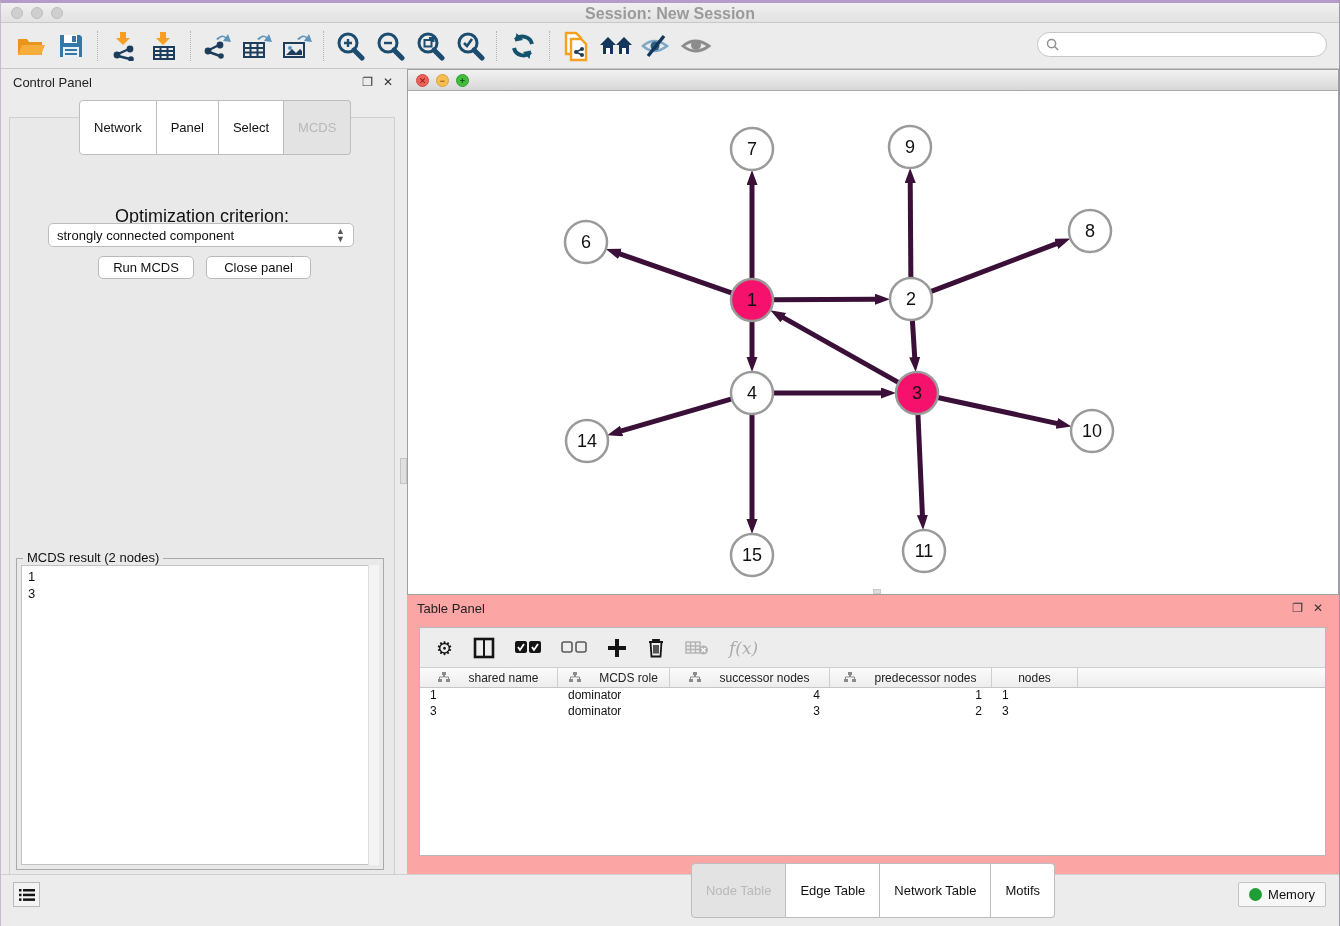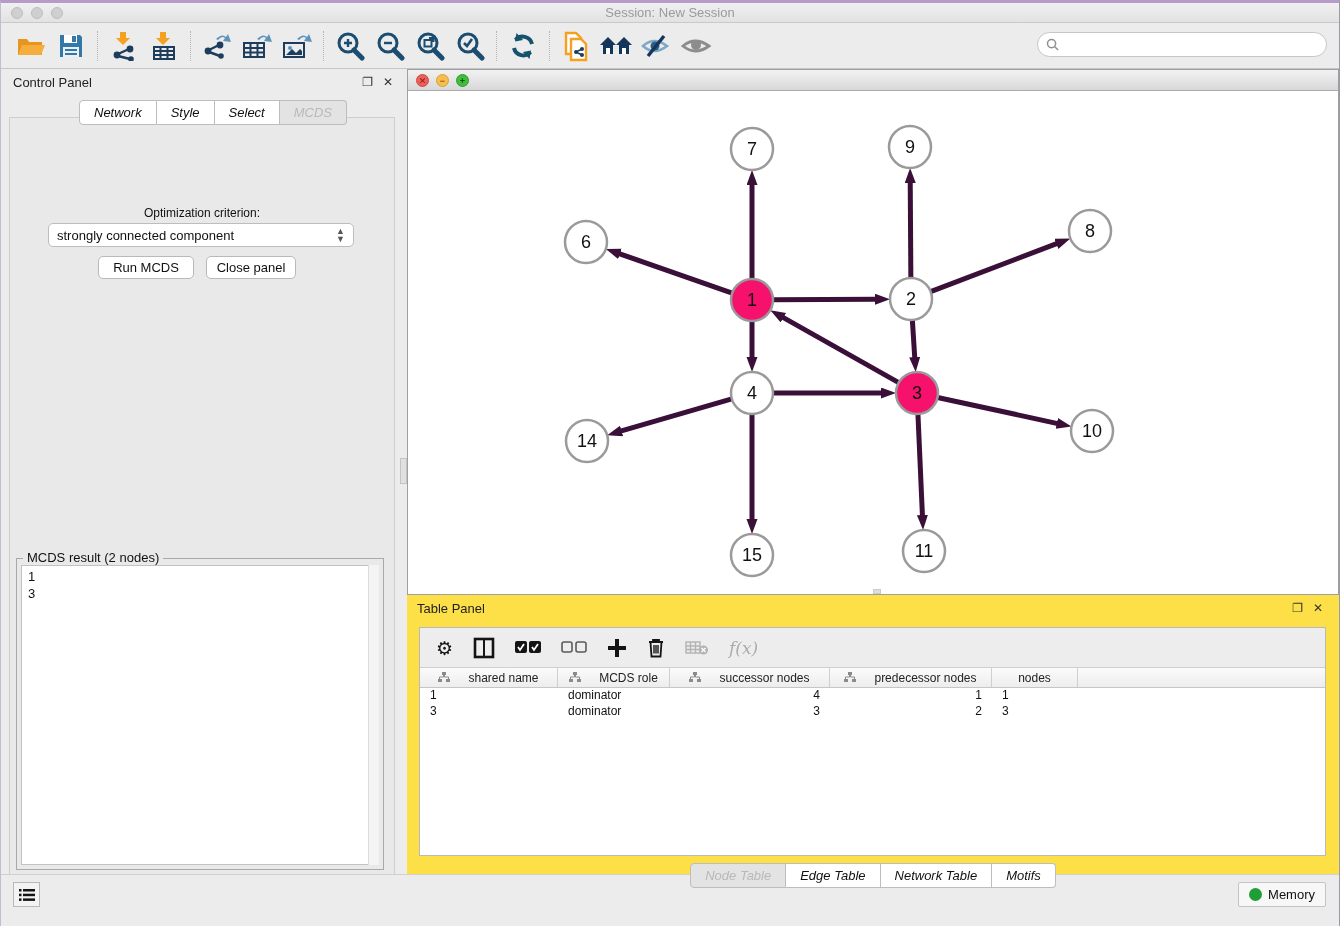--- a/index.html
+++ b/index.html
@@ -5,21 +5,21 @@
   * { margin:0; padding:0; box-sizing:border-box; }
   html,body { width:1340px; height:926px; overflow:hidden;
     font-family:"Liberation Sans","DejaVu Sans",sans-serif; background:#ECECEC; }
   .window { position:absolute; inset:0; border-top:3px solid #B49BC8;
     border-left:1px solid #C7BBD2; border-right:1px solid #9C9AA8; background:#ECECEC; }
 
   
   .titlebar { position:absolute; left:0; right:0; top:0; height:20px;
     background:linear-gradient(#F0F0F0,#E2E2E2); border-bottom:1px solid #C9C9C9; }
   .titlebar .title { position:absolute; left:0; right:0; top:2px; text-align:center;
-    font-size:13px; color:#9A9A9A; }
+    font-size:16px; color:#9A9A9A;font-weight:bold; }
   .tl-dots { position:absolute; left:10px; top:4px; display:flex; gap:8px; }
   .tl-dot { width:12px; height:12px; border-radius:50%; background:#CFCFCF; border:1px solid #BDBDBD; }
 
   
   .toolbar { position:absolute; left:0; right:0; top:21px; height:45px; background:#ECECEC;
     border-bottom:1px solid #C6C6C6; display:flex; align-items:center; padding-left:10px; }
   .tb-btn { width:40px; height:34px; display:flex; align-items:center; justify-content:center; cursor:pointer; }
   .tb-sep { width:1px; height:30px; margin:0 6px; border-left:1px dotted #B5B5B5; }
   .searchbox { position:absolute; right:12px; top:8px; width:290px; height:25px; background:#fff;
     border:1px solid #C6C6C6; border-radius:13px; display:flex; align-items:center; padding-left:8px; }
@@ -27,36 +27,36 @@
 
   
   .control-panel { position:absolute; left:2px; top:66px; width:400px; height:820px; background:#ECECEC; }
   .panel-head { position:absolute; left:0; right:0; top:0; height:26px; display:flex; align-items:center;
     padding:0 10px; font-size:13px; color:#222; }
   .panel-head .spacer { flex:1; }
   .wbtn { font-size:12px; color:#333; margin-left:10px; cursor:pointer; line-height:12px; }
   .cp-body { position:absolute; left:6px; right:8px; top:48px; bottom:8px; background:#E9E9E9;
     border:1px solid #CFCFCF; }
   .tabgroup { position:absolute; display:flex; z-index:5; }
-  .tab { font-size:13px; padding:4px 14px; background:#fff; border:1px solid #BDBDBD; border-left:none;
-    color:#111; cursor:pointer; white-space:nowrap;font-style:italic; }
+  .tab { font-size:13px; padding:19px 14px; background:#fff; border:1px solid #BDBDBD; border-left:none;
+    color:#111; cursor:pointer; white-space:nowrap; }
   .tab:first-child { border-left:1px solid #BDBDBD; border-radius:4px 0 0 4px; }
   .tab:last-child { border-radius:0 4px 4px 0; }
   .tab.active { background:#E3E3E3; color:#B9B9B9; }
   .cp-tabs { left:76px; top:31px; }
-  .opt-label { position:absolute; left:0; right:0; top:88px; text-align:center; font-size:12px; color:#111; }
+  .opt-label { position:absolute; left:0; right:0; top:88px; text-align:center; font-size:18px; color:#111; }
   .dropdown { position:absolute; left:38px; right:40px; top:105px; height:24px; background:#fff;
     border:1px solid #BDBDBD; border-radius:5px; display:flex; align-items:center; padding:0 8px;
     font-size:13px; color:#111; cursor:pointer; }
   .dropdown .dd-val { flex:1; }
   .dd-arrows { font-size:9px; color:#555; line-height:8px; text-align:center; }
   .btn { position:absolute; height:23px; background:#fff; border:1px solid #B9B9B9; border-radius:5px;
     font-size:13px; color:#111; display:flex; align-items:center; justify-content:center; cursor:pointer; }
   .btn-run { left:88px; top:138px; width:96px; }
-  .btn-close { left:196px; top:138px; width:90px; }
+  .btn-close { left:196px; top:138px; width:105px; }
   .result-group { position:absolute; left:6px; right:10px; top:440px; bottom:10px;
     border:1px solid #A9A9A9; }
   .result-legend { position:absolute; top:-9px; left:6px; background:#E9E9E9; padding:0 4px;
     font-size:13px; color:#111; }
   .result-area { position:absolute; inset:6px 4px 4px 4px; background:#fff; border:1px solid #C2C2C2;
     font-size:13px; color:#111; padding:2px 6px; white-space:pre; line-height:17px; }
   .result-scroll { position:absolute; top:6px; bottom:4px; right:4px; width:11px; background:#F4F4F4;
     border-left:1px solid #DDD; }
   .divider-handle { position:absolute; left:399px; top:455px; width:7px; height:26px;
     background:#E0E0E0; border:1px solid #C4C4C4; z-index:9; }
@@ -71,21 +71,21 @@
   .tdot { width:13px; height:13px; border-radius:50%; font-size:9px; font-weight:bold;
     display:flex; align-items:center; justify-content:center; color:#7A3A06; cursor:pointer; }
   .tdot.red { background:#EC605A; border:1px solid #CE4A44; color:#8E1A14; }
   .tdot.yellow { background:#F6BE4F; border:1px solid #D8A03B; color:#90591B; }
   .tdot.green { background:#45BB3E; border:1px solid #2F9E31; color:#0A5B10; }
   .net-canvas { position:absolute; left:0; right:0; top:21px; bottom:0; background:#fff; }
   .net-canvas svg { width:100%; height:100%; }
   .canvas-handle { position:absolute; left:50%; bottom:0px; width:8px; height:5px; background:#DDD; border:1px solid #CCC; }
 
   
-  .table-panel { position:absolute; left:406px; top:592px; width:932px; height:294px; background:#fde047; }
+  .table-panel { position:absolute; left:406px; top:592px; width:932px; height:294px; background:#fca5a5; }
   .tp-head { position:absolute; left:0; right:6px; top:0; height:26px; display:flex; align-items:center;
     padding:0 10px; font-size:13px; color:#222; }
   .tp-head .spacer { flex:1; }
   .table-box { position:absolute; left:12px; right:13px; top:32px; height:229px;
     border:1px solid #B9B9B9; background:#fff; }
   .tt-bar { height:40px; background:#EDEDED; border-bottom:1px solid #CFCFCF;
     display:flex; align-items:center; gap:20px; padding-left:16px; }
   .tt-icon { display:flex; align-items:center; justify-content:center; cursor:pointer; }
   .gear { font-size:19px; color:#141414; font-family:"DejaVu Sans",sans-serif; }
   .fx { font-family:"DejaVu Serif",serif; font-style:italic; font-size:17px; color:#ABABAB; }
@@ -265,21 +265,21 @@
 
   <div class="control-panel">
     <div class="panel-head">
       <span>Control Panel</span>
       <span class="spacer"></span>
       <span class="wbtn">❐</span>
       <span class="wbtn">✕</span>
     </div>
     <div class="tabgroup cp-tabs" id="cp-tabs">
         <div class="tab">Network</div>
-        <div class="tab">Style</div>
+        <div class="tab">Panel</div>
         <div class="tab">Select</div>
         <div class="tab active">MCDS</div>
       </div>
     <div class="cp-body">
       <div class="opt-label">Optimization criterion:</div>
       <div class="dropdown">
         <span class="dd-val">strongly connected component</span>
         <span class="dd-arrows">▲<br>▼</span>
       </div>
       <div class="btn btn-run">Run MCDS</div>

